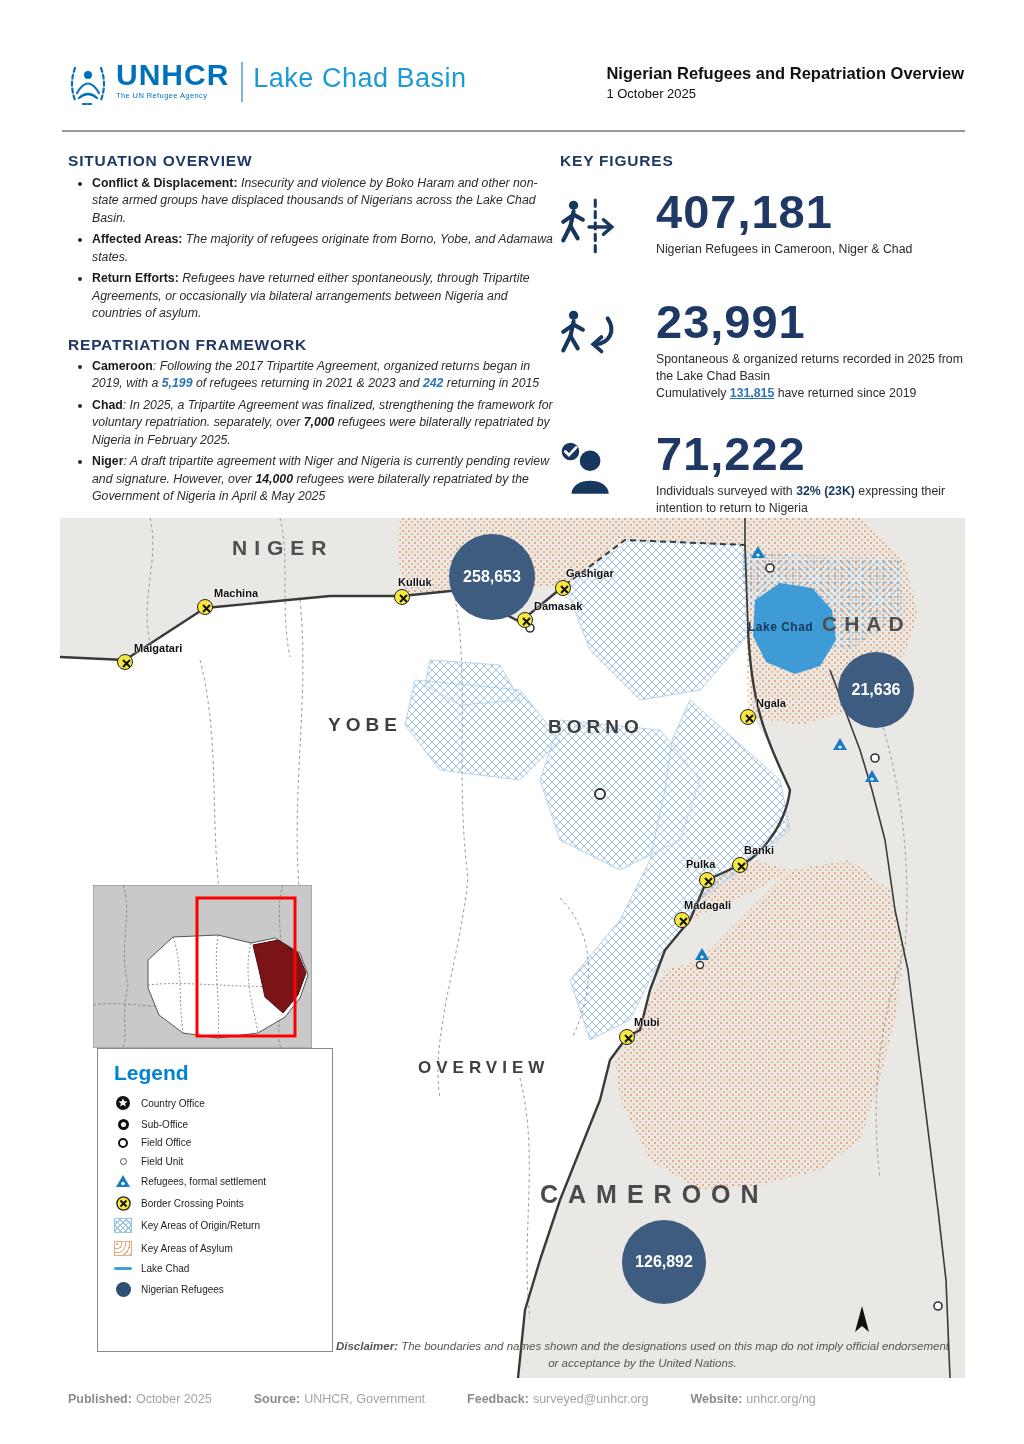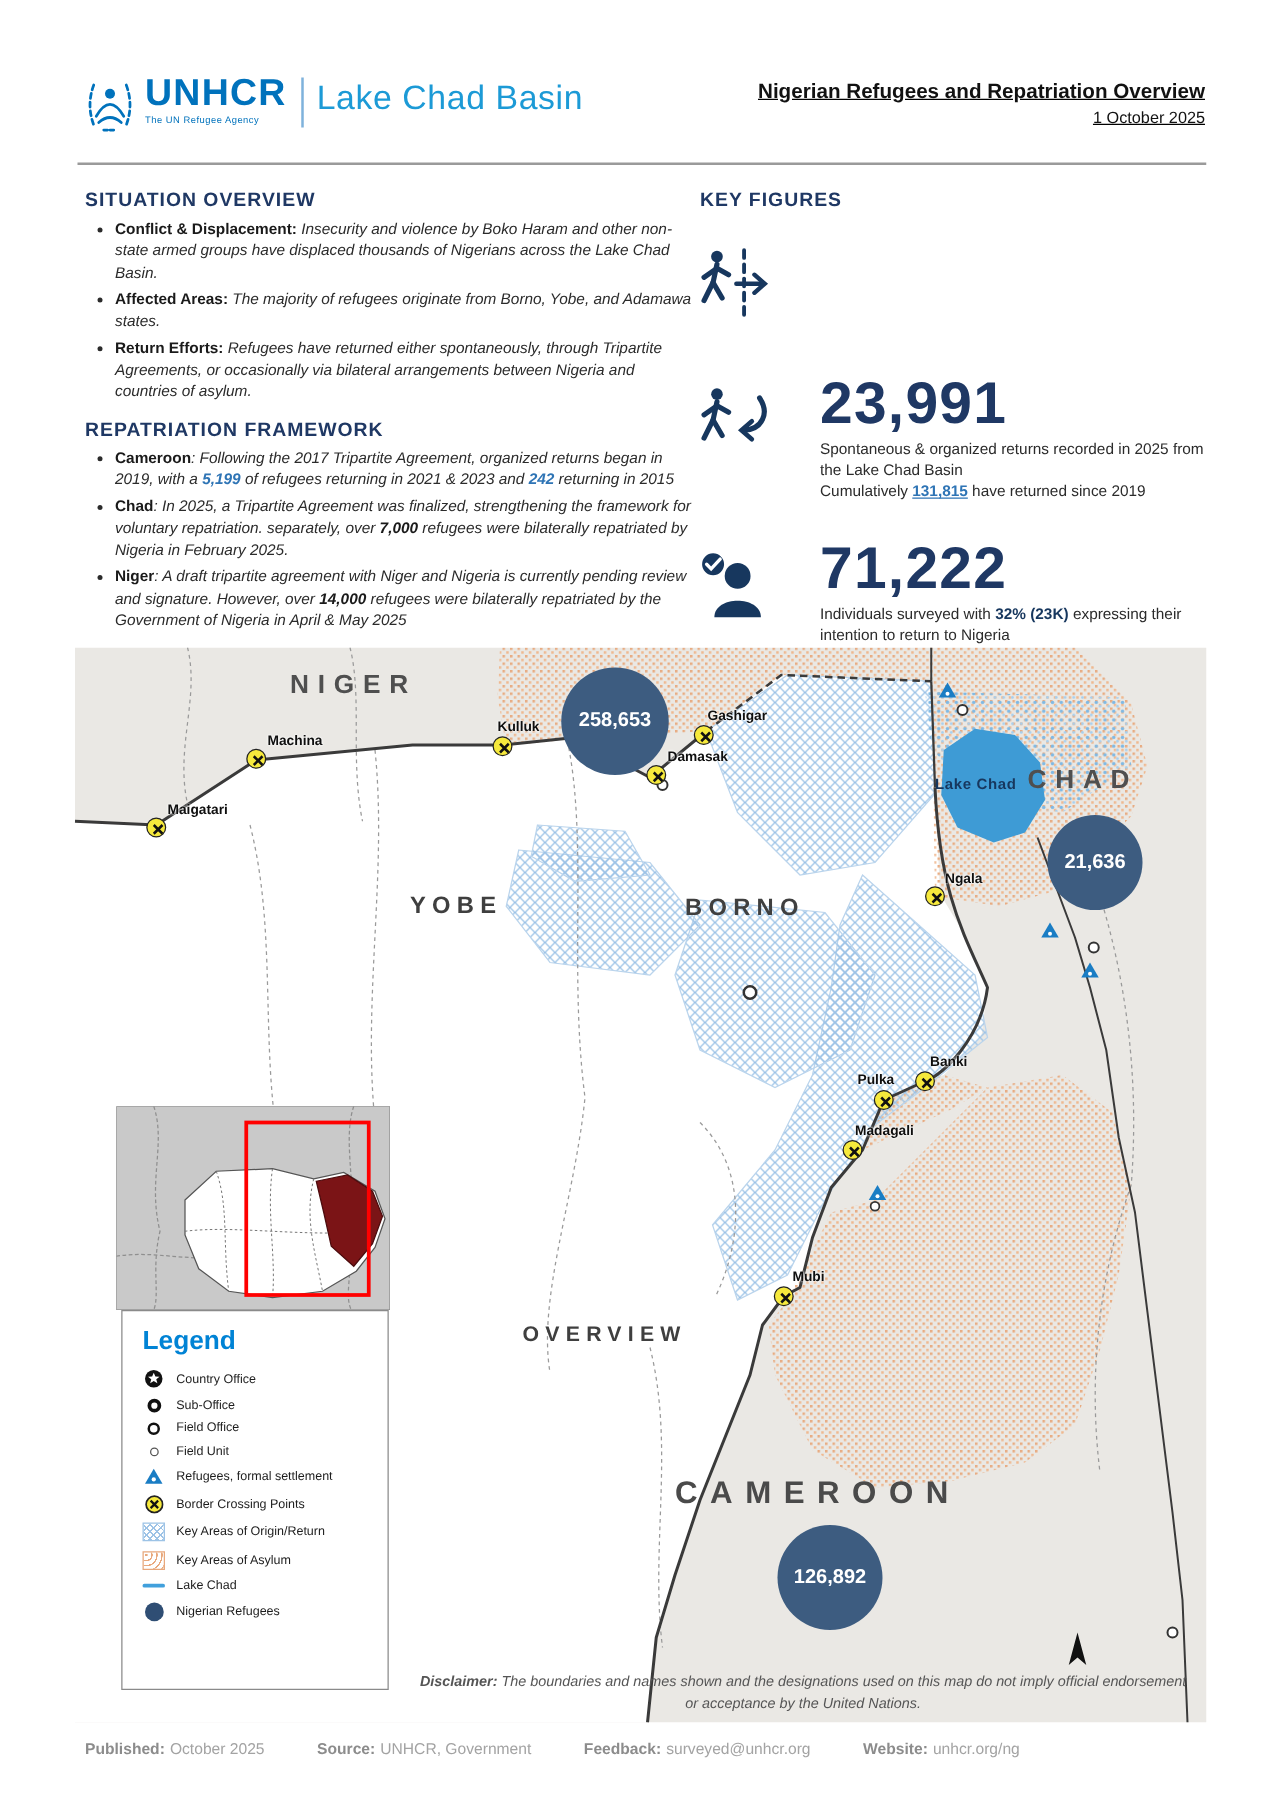--- a/index.html
+++ b/index.html
@@ -8,21 +8,21 @@
 
   
   .hdr-rule{position:absolute;left:62px;top:130px;width:903px;height:2px;background:#9a9a9a;}
   .logo-wrap{position:absolute;left:66px;top:60px;display:flex;align-items:flex-start;}
   .logo-emblem{width:44px;height:50px;}
   .logo-text-block{margin-left:6px;}
   .logo-word{color:#0072BC;font-size:30px;font-weight:bold;letter-spacing:1px;line-height:30px;}
   .logo-tag{color:#0072BC;font-size:7.5px;letter-spacing:.4px;margin-top:1px;}
   .logo-divider{width:2px;height:40px;background:#7FB2DC;margin:2px 10px 0 12px;}
   .logo-sub{color:#1C9AD6;font-size:27px;margin-top:3px;letter-spacing:.5px;}
-  .doc-title{position:absolute;right:60px;top:64px;text-align:right;text-decoration:underline;}
+  .doc-title{position:absolute;right:60px;top:64px;text-align:left;}
   .doc-title .t{font-size:16.5px;font-weight:bold;color:#111;}
   .doc-title .d{font-size:13px;color:#111;margin-top:3px;}
 
   
   .sec-head{position:absolute;font-size:15.5px;font-weight:bold;color:#1F3864;letter-spacing:.8px;}
   .bullets{position:absolute;width:462px;margin:0;padding-left:16px;list-style:disc;}
   .bullets li{font-size:12.3px;line-height:1.42;color:#2b2b2b;margin-bottom:4px;}
   .b-label{font-weight:bold;font-style:normal;color:#1a1a1a;}
   .b-text{font-style:italic;color:#2b2b2b;}
   .num-blue{font-style:italic;font-weight:bold;color:#2E74B5;}
@@ -44,21 +44,21 @@
   .cameroon-label{font-size:25px;letter-spacing:10px;color:#4a4a4a;}
   .lake-label{font-size:12px;color:#17375E;letter-spacing:.5px;}
   .ref-circle{position:absolute;background:#3D5C80;border-radius:50%;display:flex;align-items:center;justify-content:center;color:#fff;font-weight:bold;font-size:16px;}
   .xmark{position:absolute;width:16px;height:16px;background:#F6E93C;border:1.6px solid #222;border-radius:50%;box-sizing:border-box;}
   .xmark svg{position:absolute;left:1.5px;top:1.5px;}
   .xlabel{position:absolute;font-size:11px;font-weight:bold;color:#0f0f0f;text-shadow:0 0 2px #fff,0 0 2px #fff;white-space:nowrap;}
   .disclaimer{position:absolute;left:330px;top:1338px;width:625px;text-align:center;font-size:11.5px;font-style:italic;color:#555;line-height:1.5;}
   .disclaimer .dlab{font-weight:bold;}
 
   
-  .legend{position:absolute;left:97px;top:1048px;width:214px;height:304px;background:#fff;border:1.5px solid #8a8a8a;box-sizing:border-box;}
+  .legend{position:absolute;left:97px;top:1048px;width:236px;height:304px;background:#fff;border:1.5px solid #8a8a8a;box-sizing:border-box;}
   .legend-title{color:#0083D5;font-size:21px;font-weight:bold;margin:12px 0 10px 16px;}
   .legend-items{display:flex;flex-direction:column;gap:7.5px;margin-left:16px;}
   .legend-item{display:flex;align-items:center;gap:9px;}
   .legend-item .lab{font-size:10px;color:#1d1d1d;}
   .li-ico{width:18px;display:flex;justify-content:center;align-items:center;flex:0 0 18px;}
   .sw-origin{width:18px;height:13px;border:1px solid #9DC3E6;background:
     repeating-linear-gradient(45deg,#9DC3E6 0 1px,transparent 1px 4px),
     repeating-linear-gradient(-45deg,#9DC3E6 0 1px,transparent 1px 4px);}
   .sw-asylum{width:18px;height:13px;border:1px solid #E8A87C;background:
     repeating-radial-gradient(circle at 2px 2px,#E8A87C 0 1px,transparent 1.2px 4px);}
@@ -129,20 +129,24 @@
           <path d="M17,15 L14,29 L7,43"></path>
           <path d="M14,29 L21,41"></path>
           <path d="M17,18 L7,25"></path>
           <path d="M17,18 L26,23"></path>
           <path d="M38,4 V54" stroke-width="3" stroke-dasharray="6,5"></path>
           <path d="M32,30 H52" stroke-width="3.4"></path>
           <path d="M46,23 L54,30 L46,37" stroke-width="3.4"></path>
         </g>
       </svg>
     </div>
+    <div class="stat-body">
+      <div class="stat-value">407,181</div>
+      <div class="stat-desc">Nigerian Refugees in Cameroon, Niger &amp; Chad</div>
+    </div>
   </div>
 
   <div class="stat" style="left:556px;top:298px;">
     <div class="stat-icon">
       <svg viewBox="0 0 60 60" width="62" height="62">
         <g fill="none" stroke="#17375E" stroke-width="4" stroke-linecap="round">
           <circle cx="17" cy="9" r="4.5" fill="#17375E" stroke="none"></circle>
           <path d="M17,15 L14,29 L7,43"></path>
           <path d="M14,29 L21,41"></path>
           <path d="M17,18 L7,25"></path>

